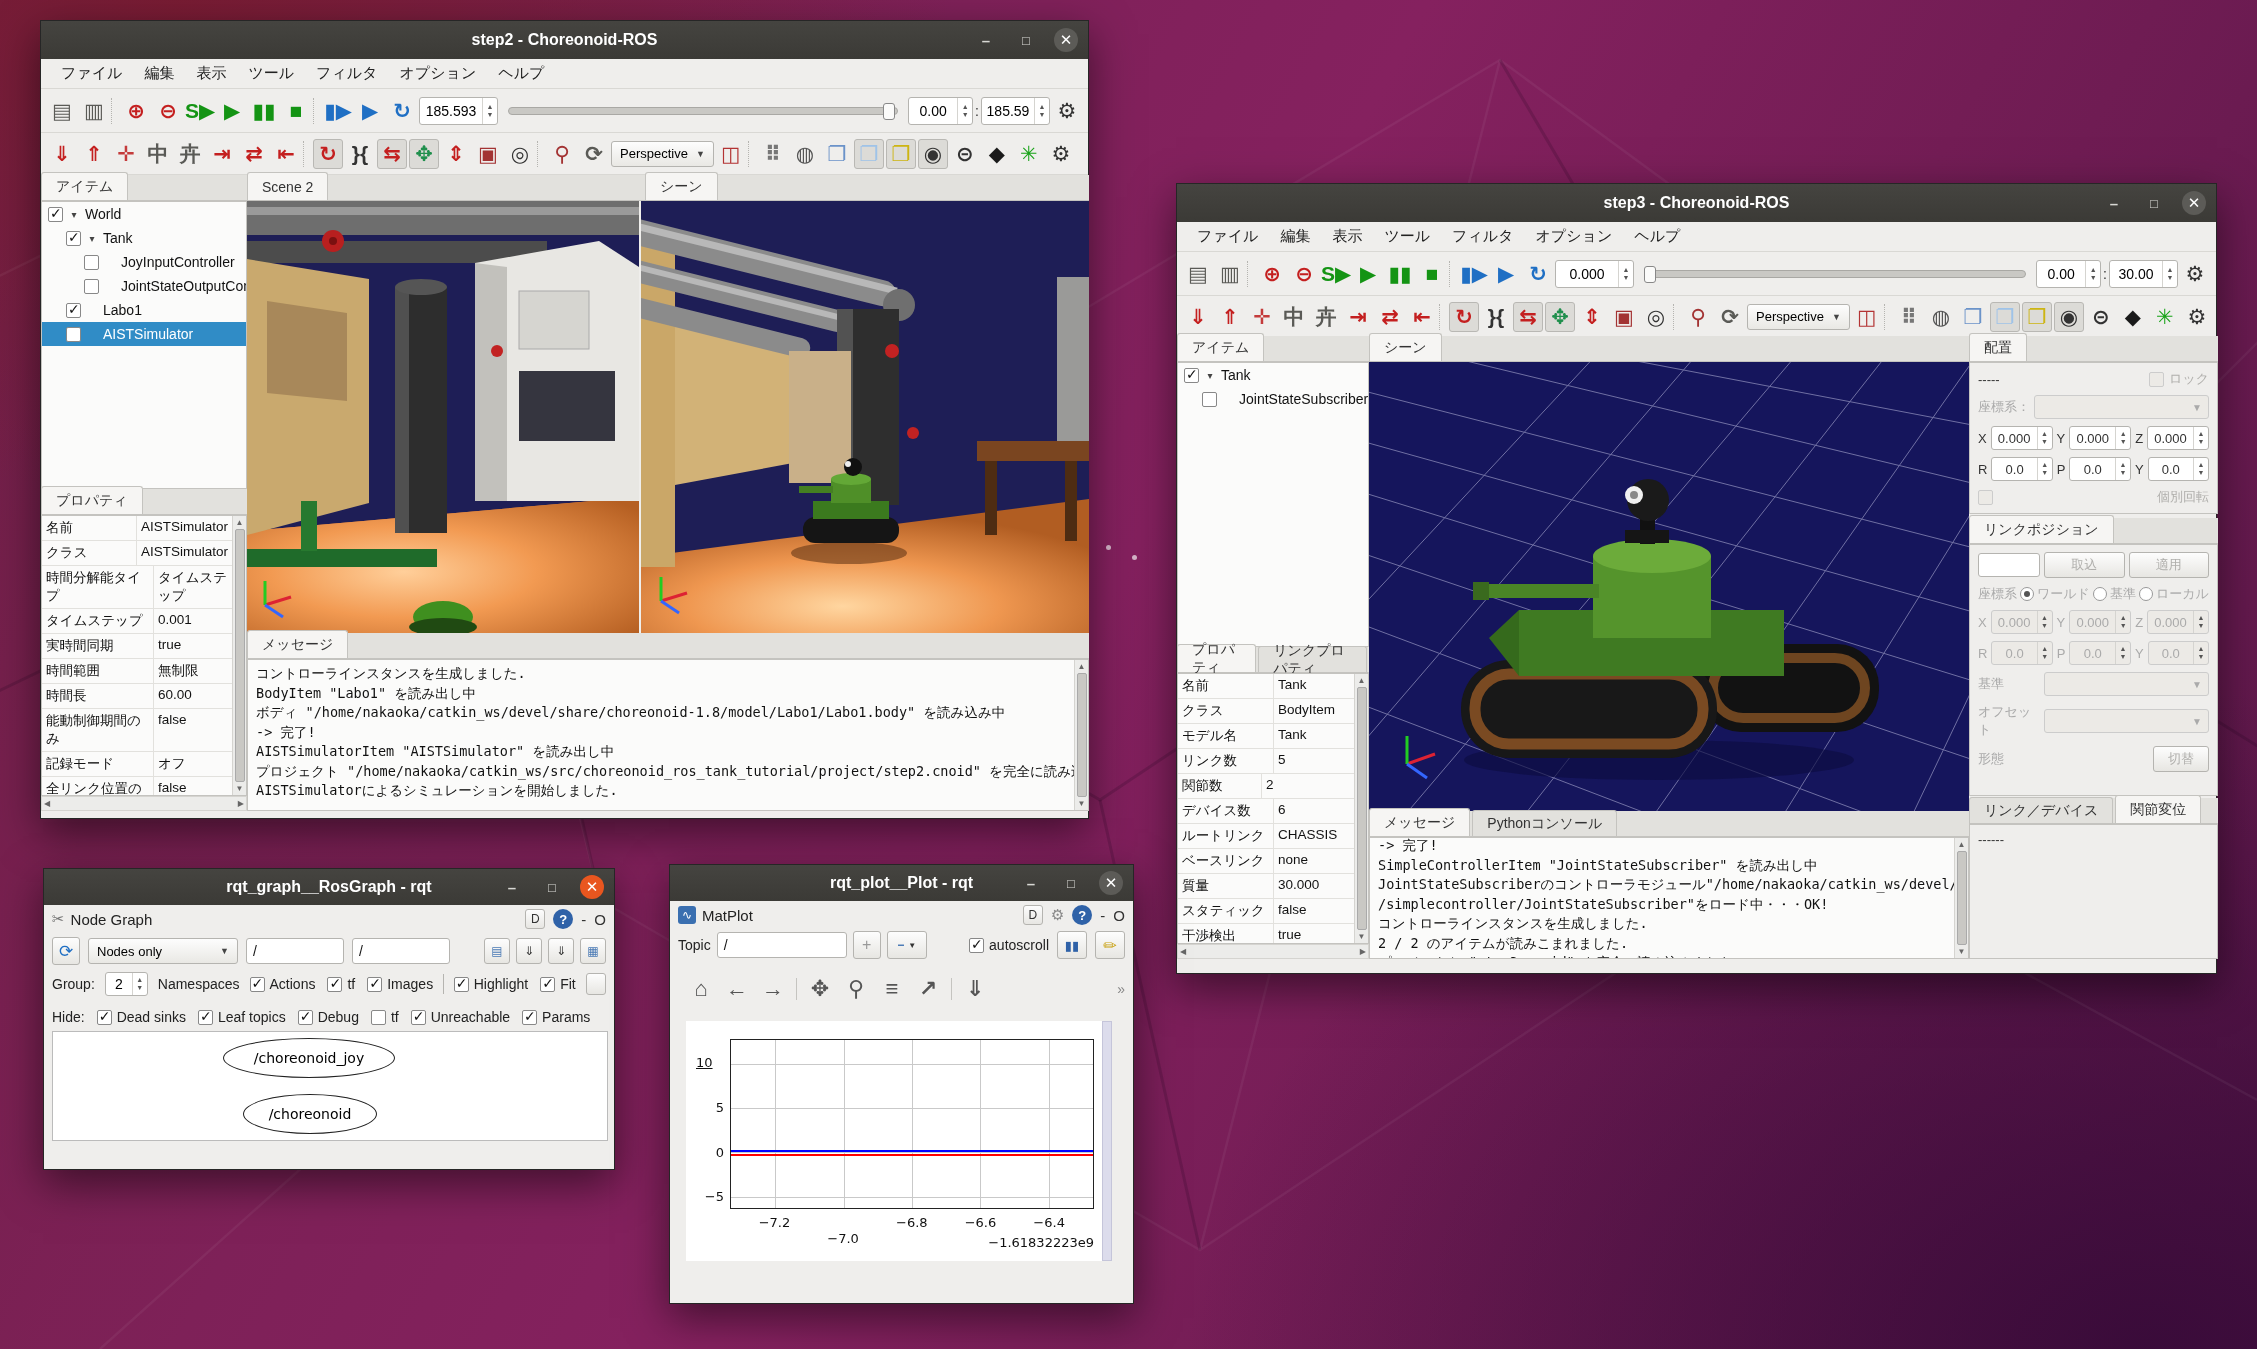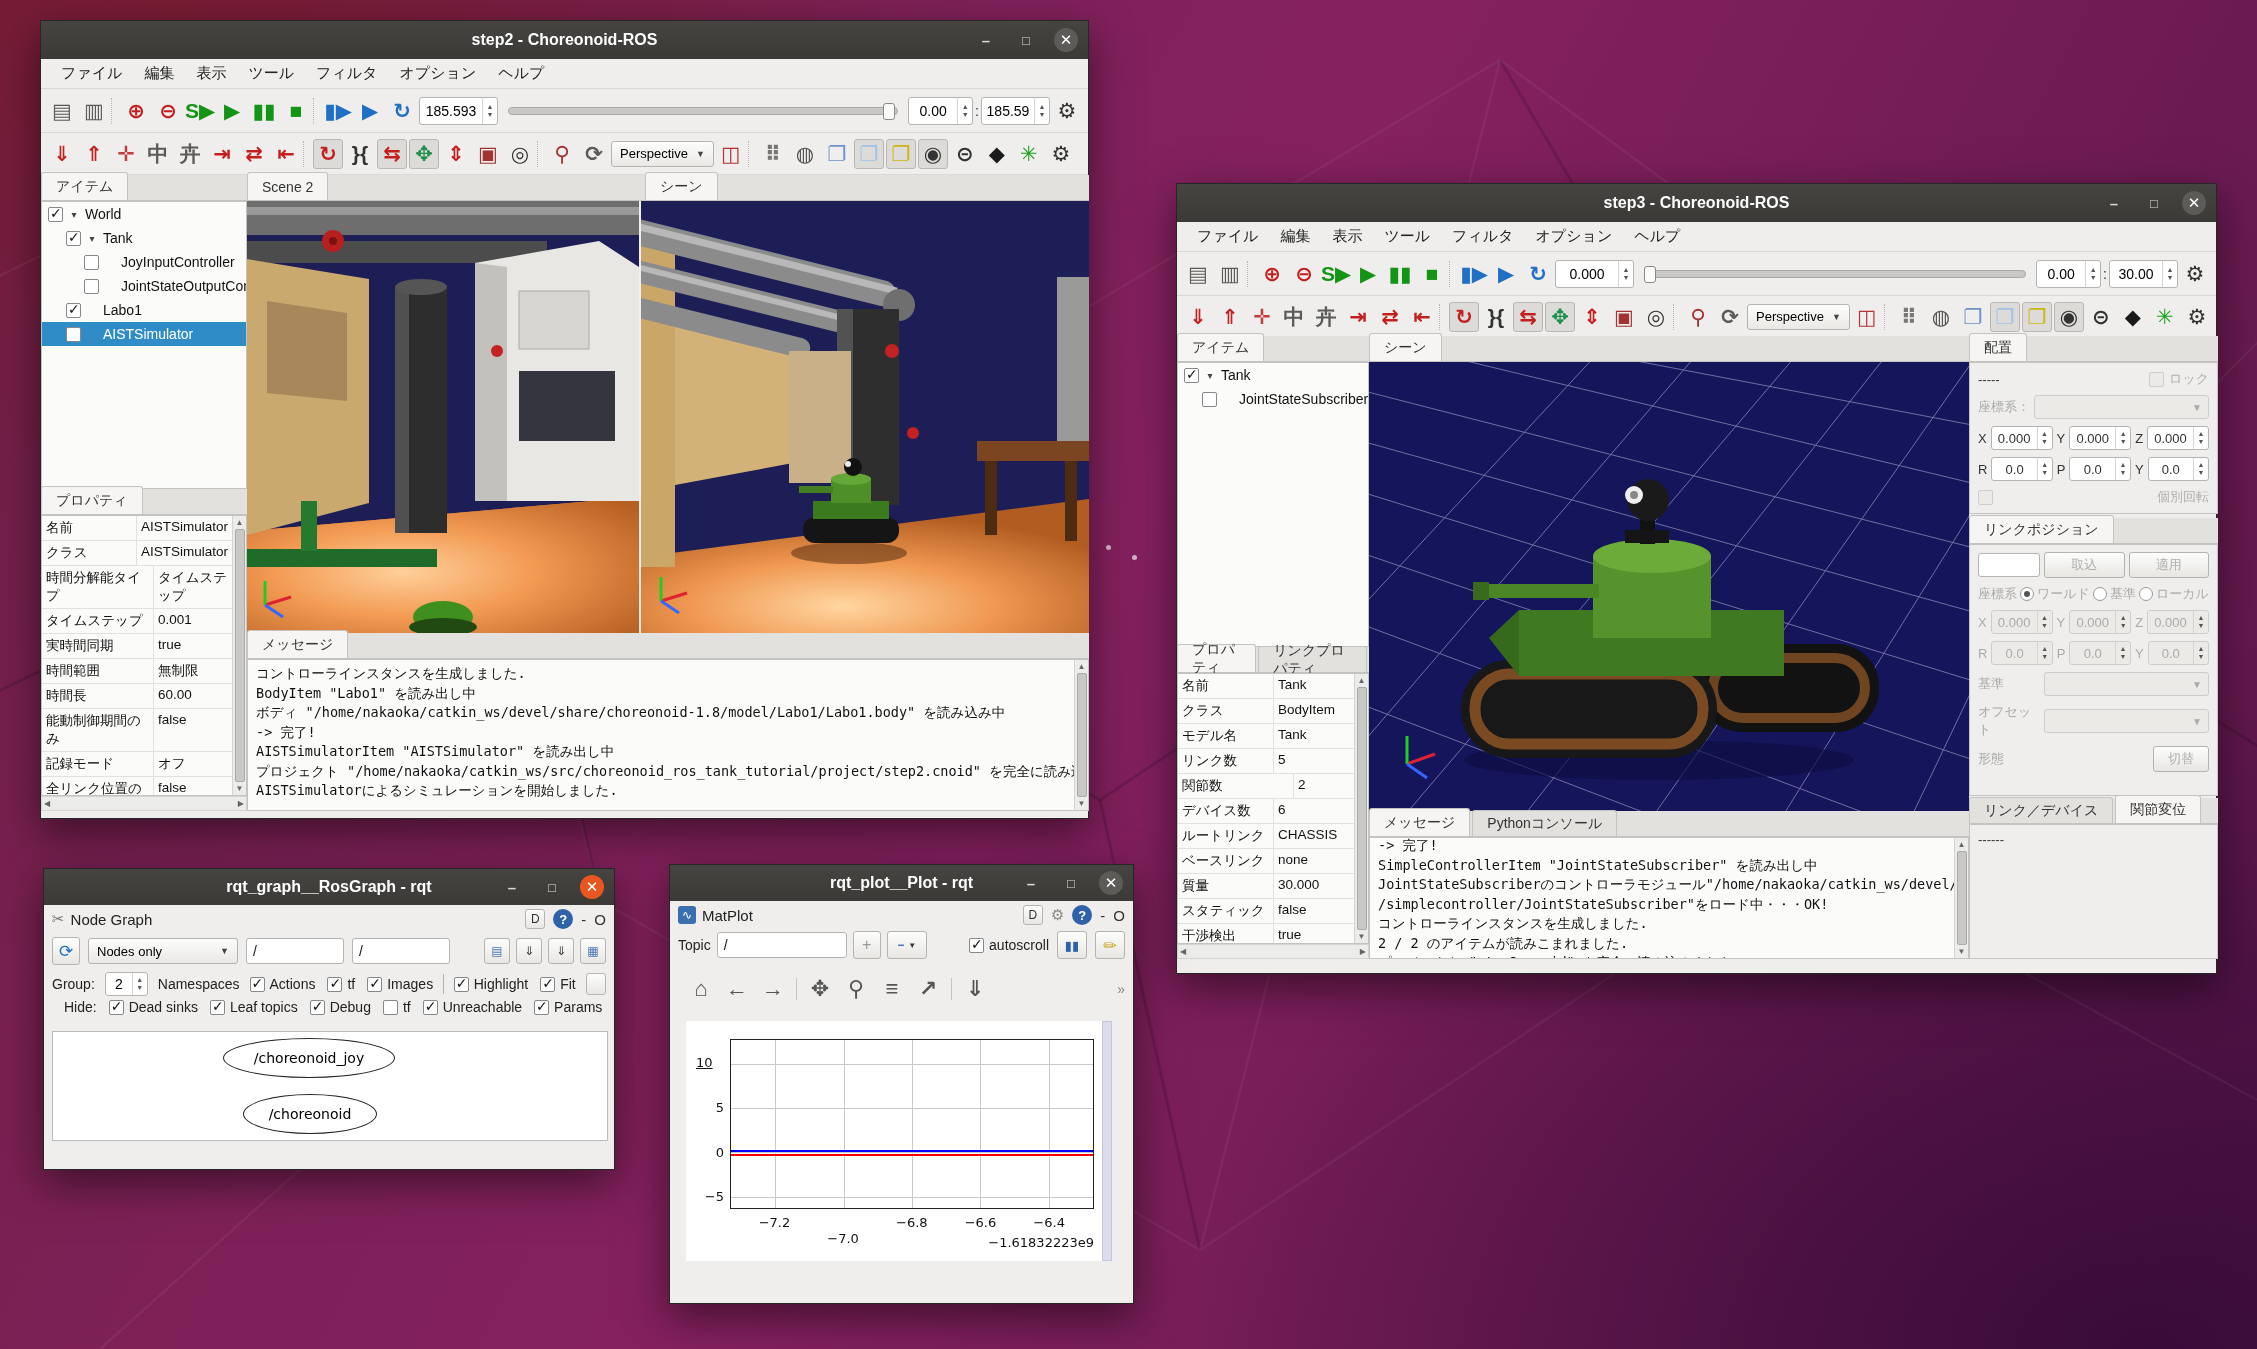--- a/index.html
+++ b/index.html
@@ -584,21 +584,21 @@
             <div class="pk" style="width:96px">モデル名</div>
             <div class="pv">Tank</div>
           </div>
 
           <div class="prow">
             <div class="pk" style="width:96px">リンク数</div>
             <div class="pv">5</div>
           </div>
 
           <div class="prow">
-            <div class="pk" style="width:116px">関節数</div>
+            <div class="pk" style="width:84px">関節数</div>
             <div class="pv">2</div>
           </div>
 
           <div class="prow">
             <div class="pk" style="width:96px">デバイス数</div>
             <div class="pv">6</div>
           </div>
 
           <div class="prow">
             <div class="pk" style="width:96px">ルートリンク</div>
@@ -900,21 +900,21 @@
             <span class="cb checked"></span>
             <span>Highlight</span>
           </label>
           <label class="ck">
             <span class="cb checked"></span>
             <span>Fit</span>
           </label>
         </span>
       <span class="sqbtn" style="width:34px;height:22px"></span>
     </div>
-    <div style="position:absolute;left:20px;top:130px;right:8px;height:26px;display:flex;align-items:flex-start;gap:12px;font-size:14px;color:#222">
+    <div style="position:absolute;left:8px;top:130px;right:8px;height:26px;display:flex;align-items:flex-end;gap:12px;font-size:14px;color:#222">
       <span>Hide:</span>
       <span style="display:flex;gap:12px">
 
       <label class="ck">
             <span class="cb checked"></span>
             <span>Dead sinks</span>
           </label>
           <label class="ck">
             <span class="cb checked"></span>
             <span>Leaf topics</span>

